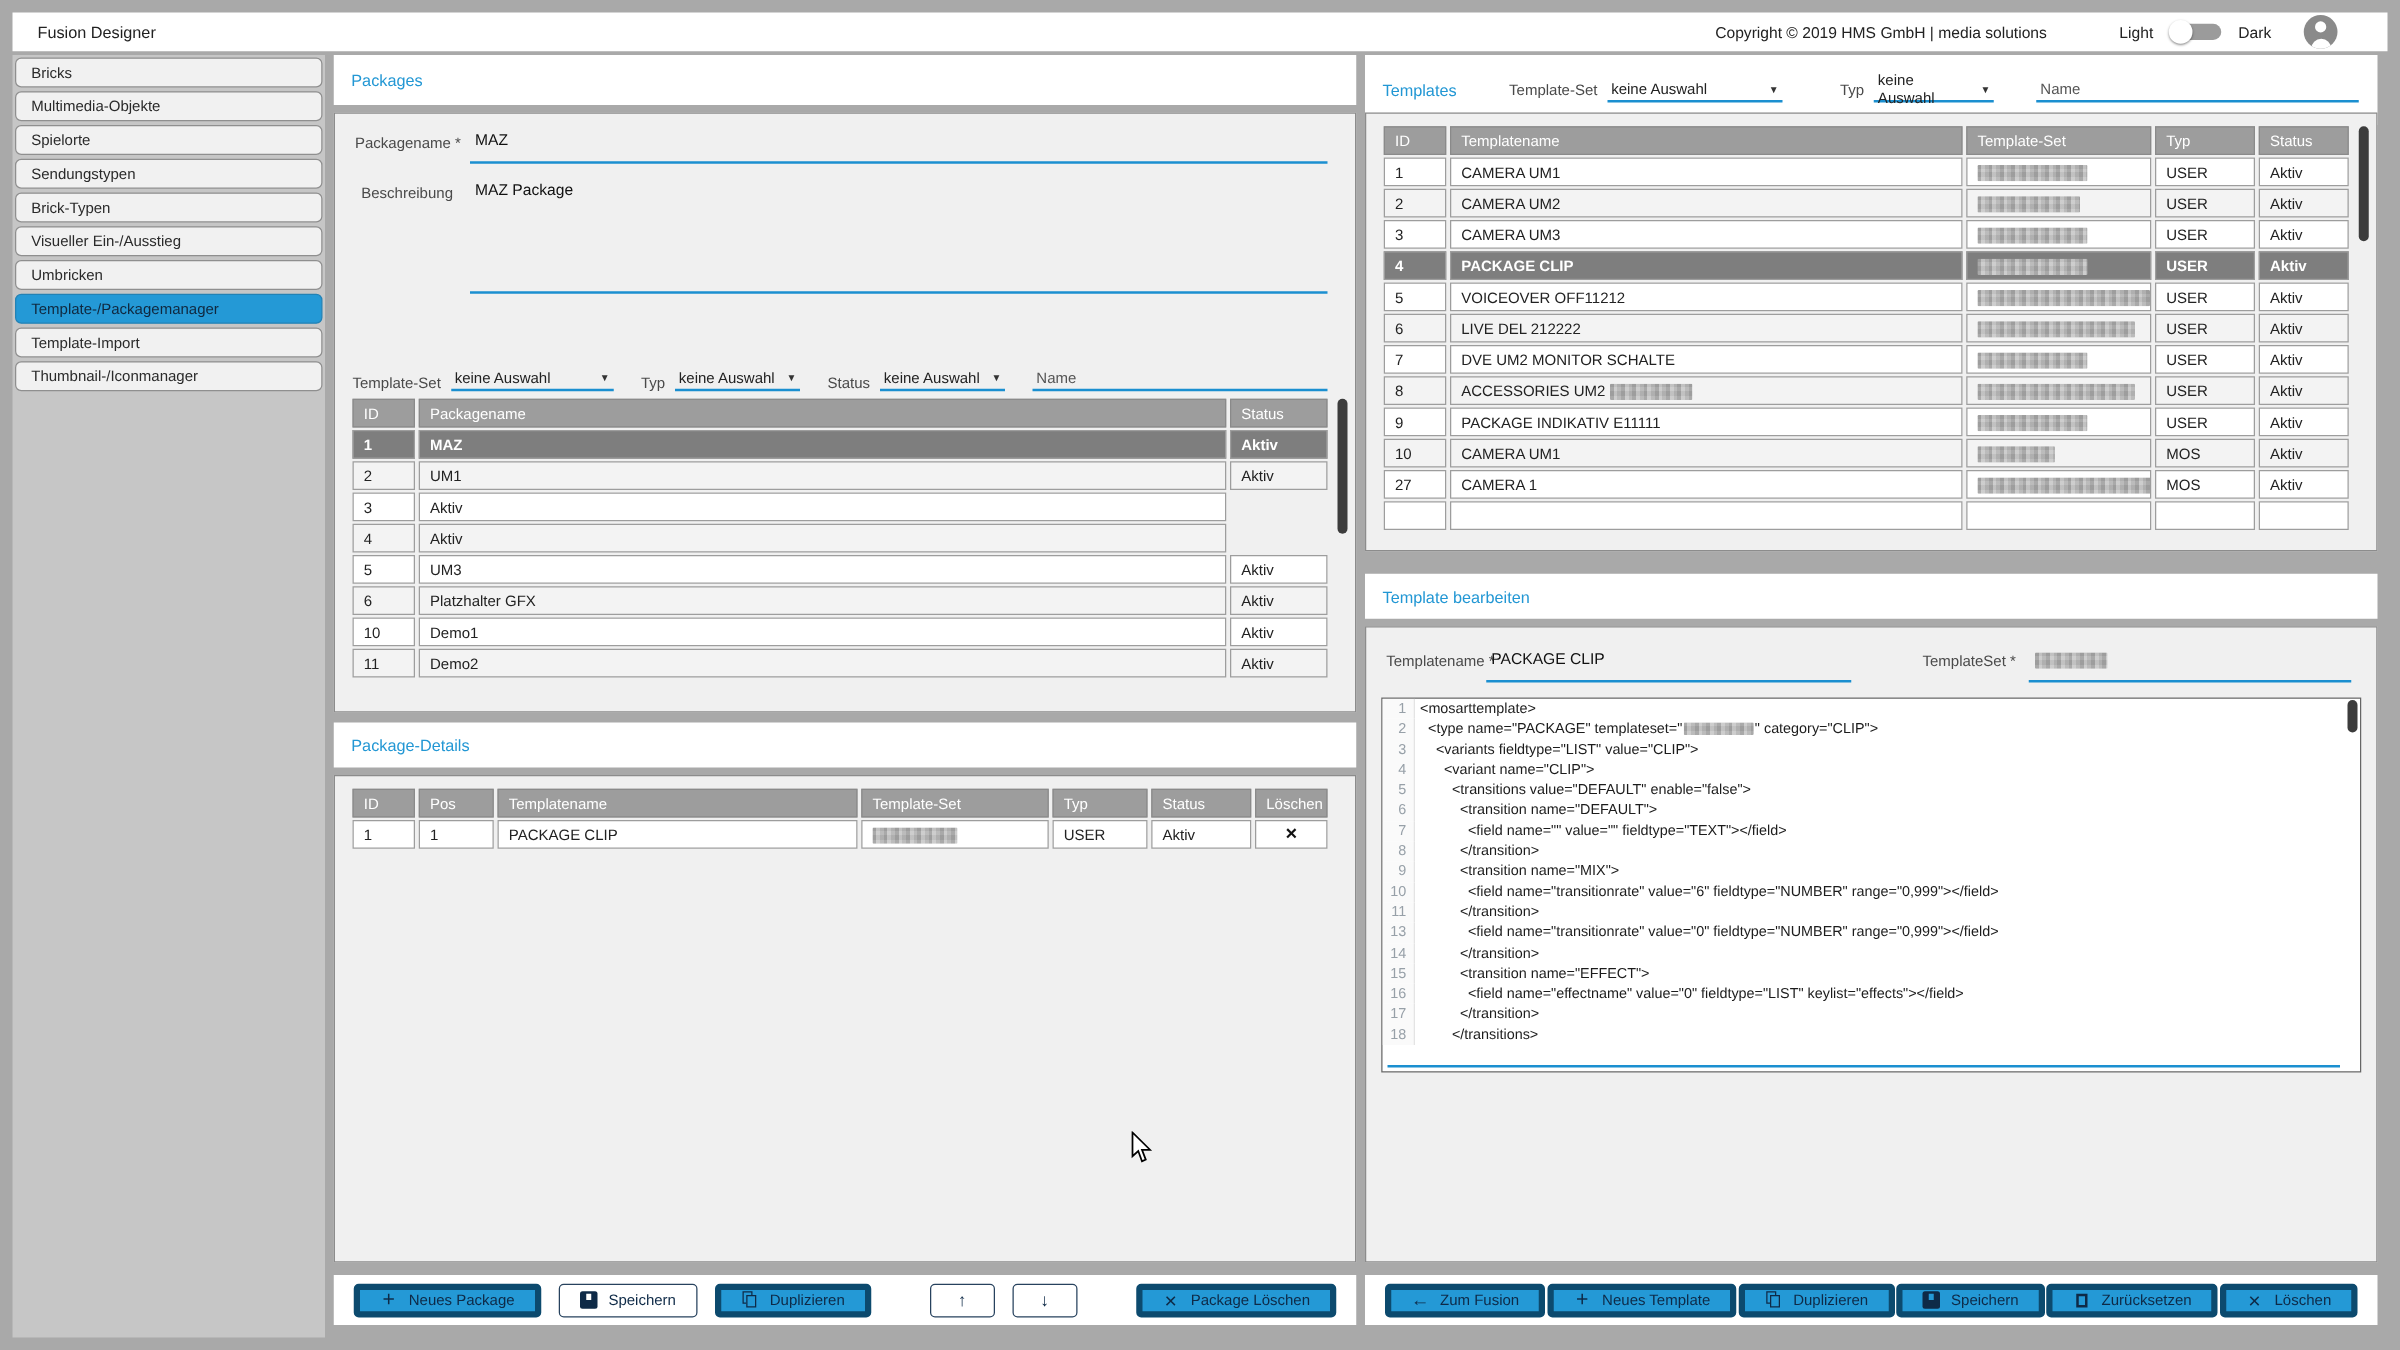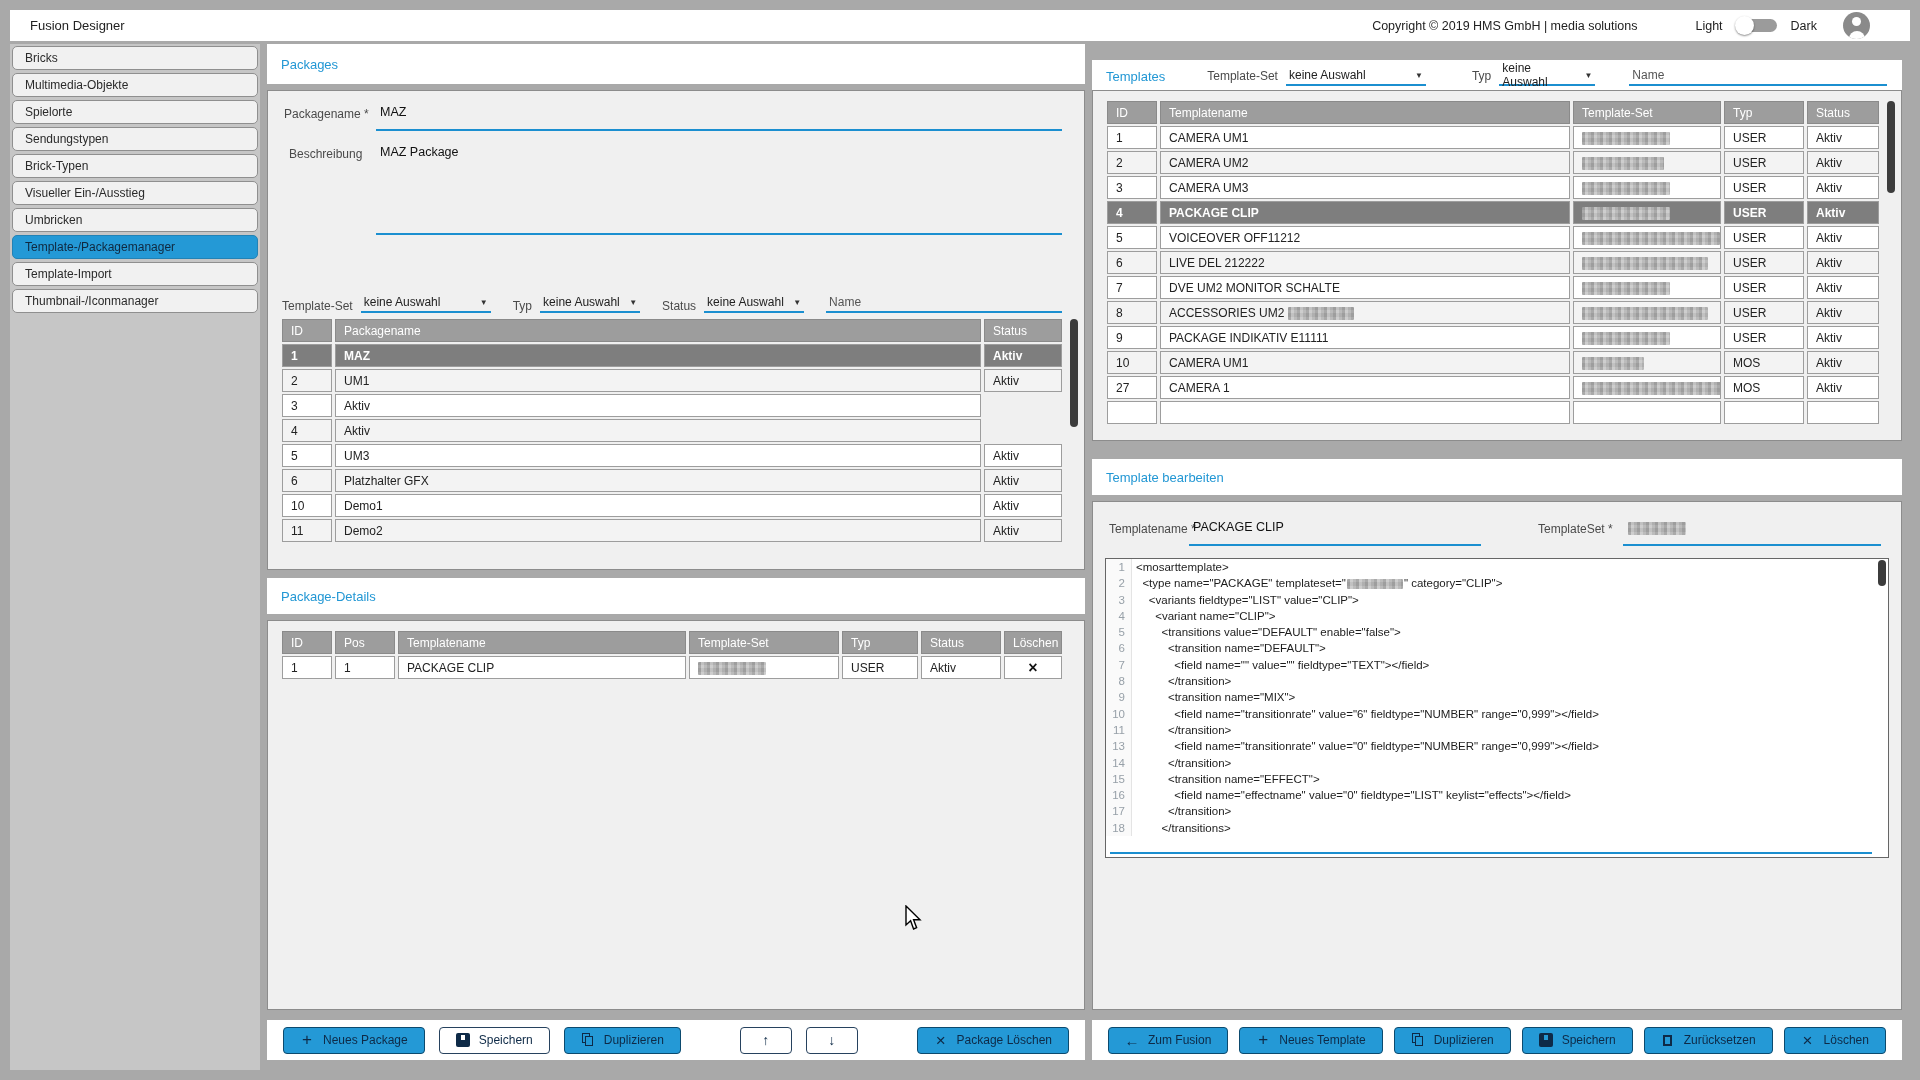--- a/index.html
+++ b/index.html
@@ -31,21 +31,21 @@
   
   .col{position:absolute;top:44px;height:1026px;}
   #col-mid{left:267px;width:818px;}
   #col-right{left:1092px;width:810px;}
 
   .strip{position:absolute;left:0;right:0;background:#fff;display:flex;align-items:center;
     padding-left:14px;box-sizing:border-box;}
   .sec-title{font-size:13px;color:#2297d4;}
   #strip-packages{top:0;height:40px;}
   #strip-details{top:534px;height:36px;}
-  #strip-templates{top:16px;height:32px;}
+  #strip-templates{top:0;height:56px;}
   #strip-edit{top:415px;height:36px;}
 
   .box{position:absolute;left:0;right:0;background:#f0f0f0;border:1px solid #8c8c8c;box-sizing:border-box;overflow:hidden;}
   #box-packages{top:46px;height:480px;}
   #box-details{top:576px;height:390px;}
   #box-templates{top:46px;height:351px;}
   #box-edit{top:457px;height:509px;}
 
   
   .flabel{font-size:12px;color:#4a4a4a;}
@@ -78,21 +78,21 @@
   .vscroll{position:absolute;width:10px;}
   .vscroll .thumb{width:8px;margin-left:1px;background:#3c3c3c;border-radius:4px;}
 
   
   .btnbar{position:absolute;left:0;right:0;top:976px;height:40px;background:#fff;display:flex;align-items:center;
     padding:0 16px;gap:14px;box-sizing:border-box;}
   .btnbar.spread{justify-content:space-between;gap:0;}
   .flexsp{flex:1;}
   .btn{height:27px;border-radius:4px;display:inline-flex;align-items:center;gap:9px;padding:0 16px;
     font-size:12px;color:#0e2a47;box-sizing:border-box;white-space:nowrap;}
-  .btn-primary{background:#2499d6;border:1px solid #0c4a6e;}
+  .btn-primary{background:#2499d6;border:5px solid #0c4a6e;}
   .btn-secondary{background:#fff;border:1px solid #27425e;}
   .btn-icononly{padding:0 18px;}
 
   .ic{width:14px;height:14px;display:inline-flex;align-items:center;justify-content:center;color:#0e2a47;position:relative;flex:none;}
   .ic-plus::before{content:"+";font-size:17px;line-height:14px;}
   .ic-arrow-up::before{content:"↑";font-size:14px;}
   .ic-arrow-down::before{content:"↓";font-size:14px;}
   .ic-arrow-left::before{content:"←";font-size:15px;}
   .ic-close::before{content:"×";font-size:17px;line-height:13px;}
   .ic-square::before{content:"";width:9px;height:11px;border:2px solid #0e2a47;display:block;box-sizing:border-box;}

